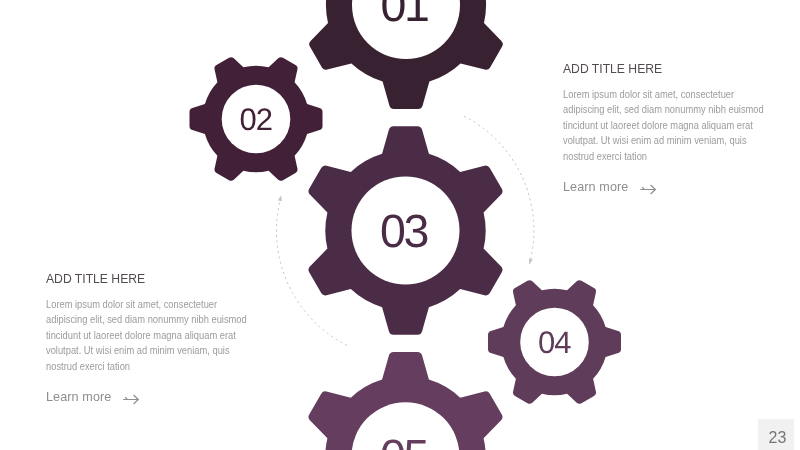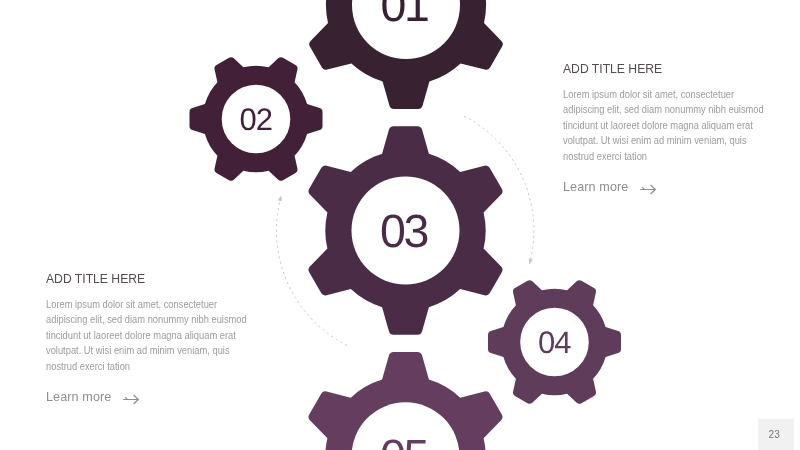--- a/index.html
+++ b/index.html
@@ -21,21 +21,21 @@
                margin:0;font-weight:400;transform:scaleX(0.873);transform-origin:0 0;width:239px;}
   .cta{display:flex;align-items:flex-start;color:#8e8e8e;font-size:12.6px;letter-spacing:0.1px;line-height:1;}
   .cta .arrow{margin-left:11.9px;display:block;position:relative;top:2.9px;}
   #block-right{left:563.2px;top:62.6px;width:240px;}
   #block-right .body{margin-top:11.2px;}
   #block-right .cta{margin-top:16.6px;}
   #block-left{left:45.9px;top:273.0px;width:240px;}
   #block-left .body{margin-top:11.2px;}
   #block-left .cta{margin-top:17.0px;}
   .pagebox{position:absolute;left:758px;top:418.5px;width:35.5px;height:33px;background:#f1f1f1;will-change:transform;}
-  .pagenum{position:absolute;left:10.4px;top:11.3px;font-size:10px;letter-spacing:0.3px;color:#757575;line-height:1;}
+  .pagenum{position:absolute;left:10.4px;top:11.3px;font-size:16px;letter-spacing:0.3px;color:#757575;line-height:1;}
 </style>
 </head>
 <body>
 
 <div id="slide">
   <svg id="art" viewBox="0 0 800 450">
     <g>
       <path class="conn-line" d="M346.9 345.4A129.0 129.0 0 0 1 281.3 195.6" stroke="#c4c4c4"></path>
       <path class="conn-head" d="M0 0 L-5.4 -2.1 L-5.4 2.1 Z" fill="#c4c4c4" transform="translate(281.3,195.6) rotate(-74.3)"></path>
     </g>

